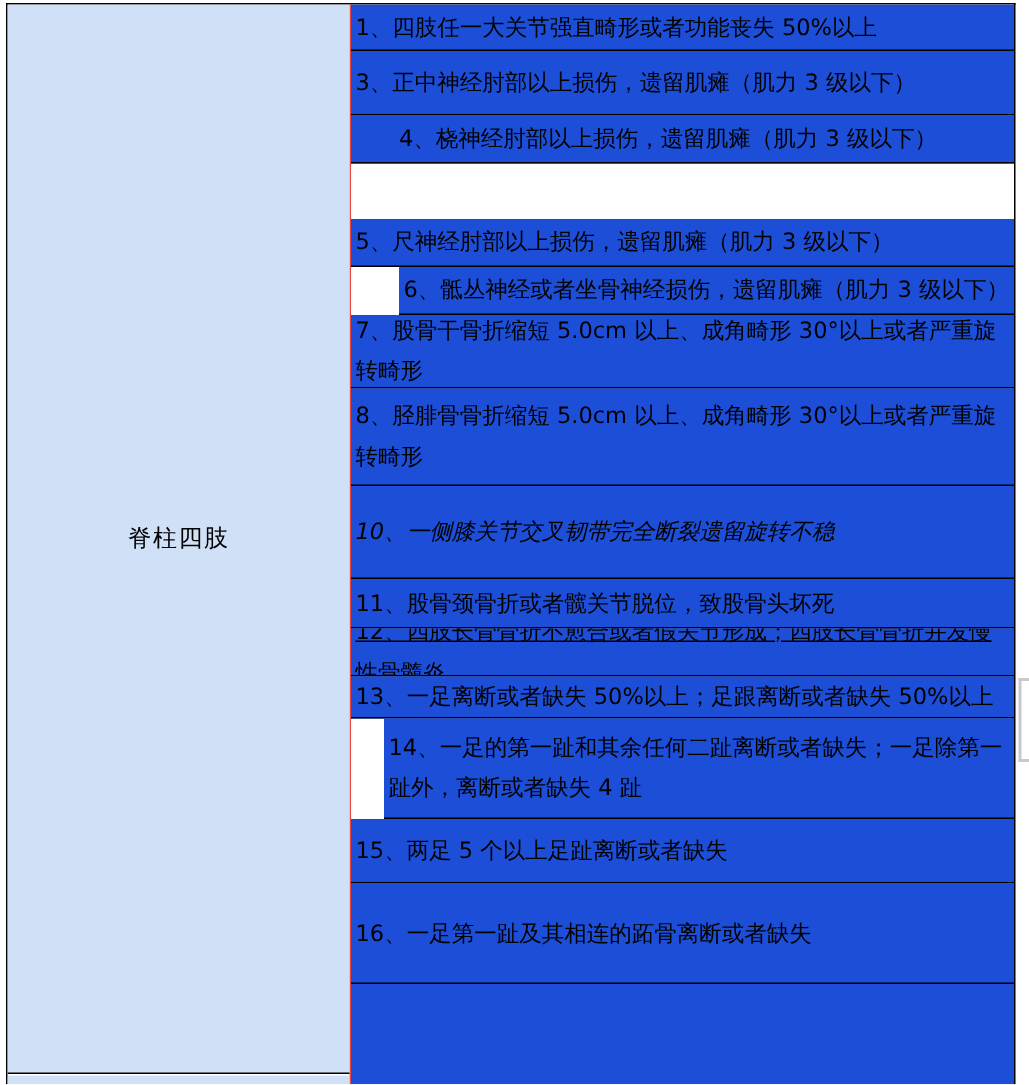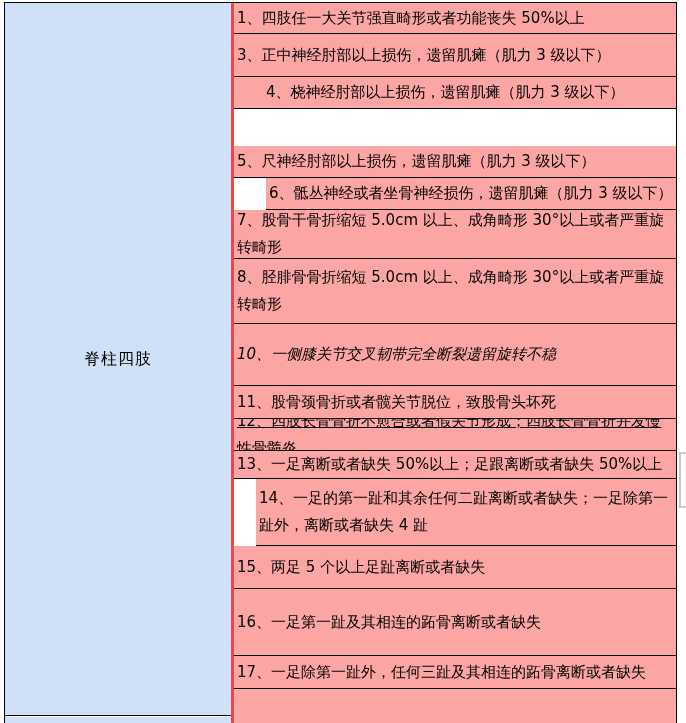--- a/index.html
+++ b/index.html
@@ -21,21 +21,21 @@
     width: 673px; height: 721px;
     border: 1px solid #000;
     border-bottom: none;
     display: flex;
     overflow: hidden;
     background: #fff;
   }
   .left-col {
     width: 229px;
     flex: 0 0 229px;
-    border-right: 3px solid #ef4444;
+    border-right: 1px solid #ef4444;
     display: flex;
     flex-direction: column;
   }
   .category-cell {
     height: 713px;
     flex: 0 0 713px;
     background: #cfe0f7;
     border-bottom: 1px solid #000;
     display: flex;
     align-items: center;
@@ -51,21 +51,21 @@
     background: #cfe0f7;
     margin-top: 1px;
   }
   .right-col {
     flex: 1;
     display: flex;
     flex-direction: column;
     min-width: 0;
   }
   .row {
-    background: #fca5a5;
+    background: #1d4ed8;
     border-bottom: 1px solid #000;
     display: flex;
     align-items: center;
     padding: 1px 2px 1px 3px;
     overflow: hidden;
   }
   .criteria-text {
     font-size: 15px;
     line-height: 27px;
     color: #000;
@@ -170,23 +170,20 @@
   </div>
 
   <div class="row">
     <span class="criteria-text">15、两足 5 个以上足趾离断或者缺失</span>
   </div>
 
   <div class="row">
     <span class="criteria-text">16、一足第一趾及其相连的跖骨离断或者缺失</span>
   </div>
 
-  <div class="row">
-    <span class="criteria-text">17、一足除第一趾外，任何三趾及其相连的跖骨离断或者缺失</span>
-  </div>
 <div class="row partial"></div>
     </div>
 
   </div>
 
   <div class="right-edge-artifact"></div>
 
 </div>
 
 </body></html>

